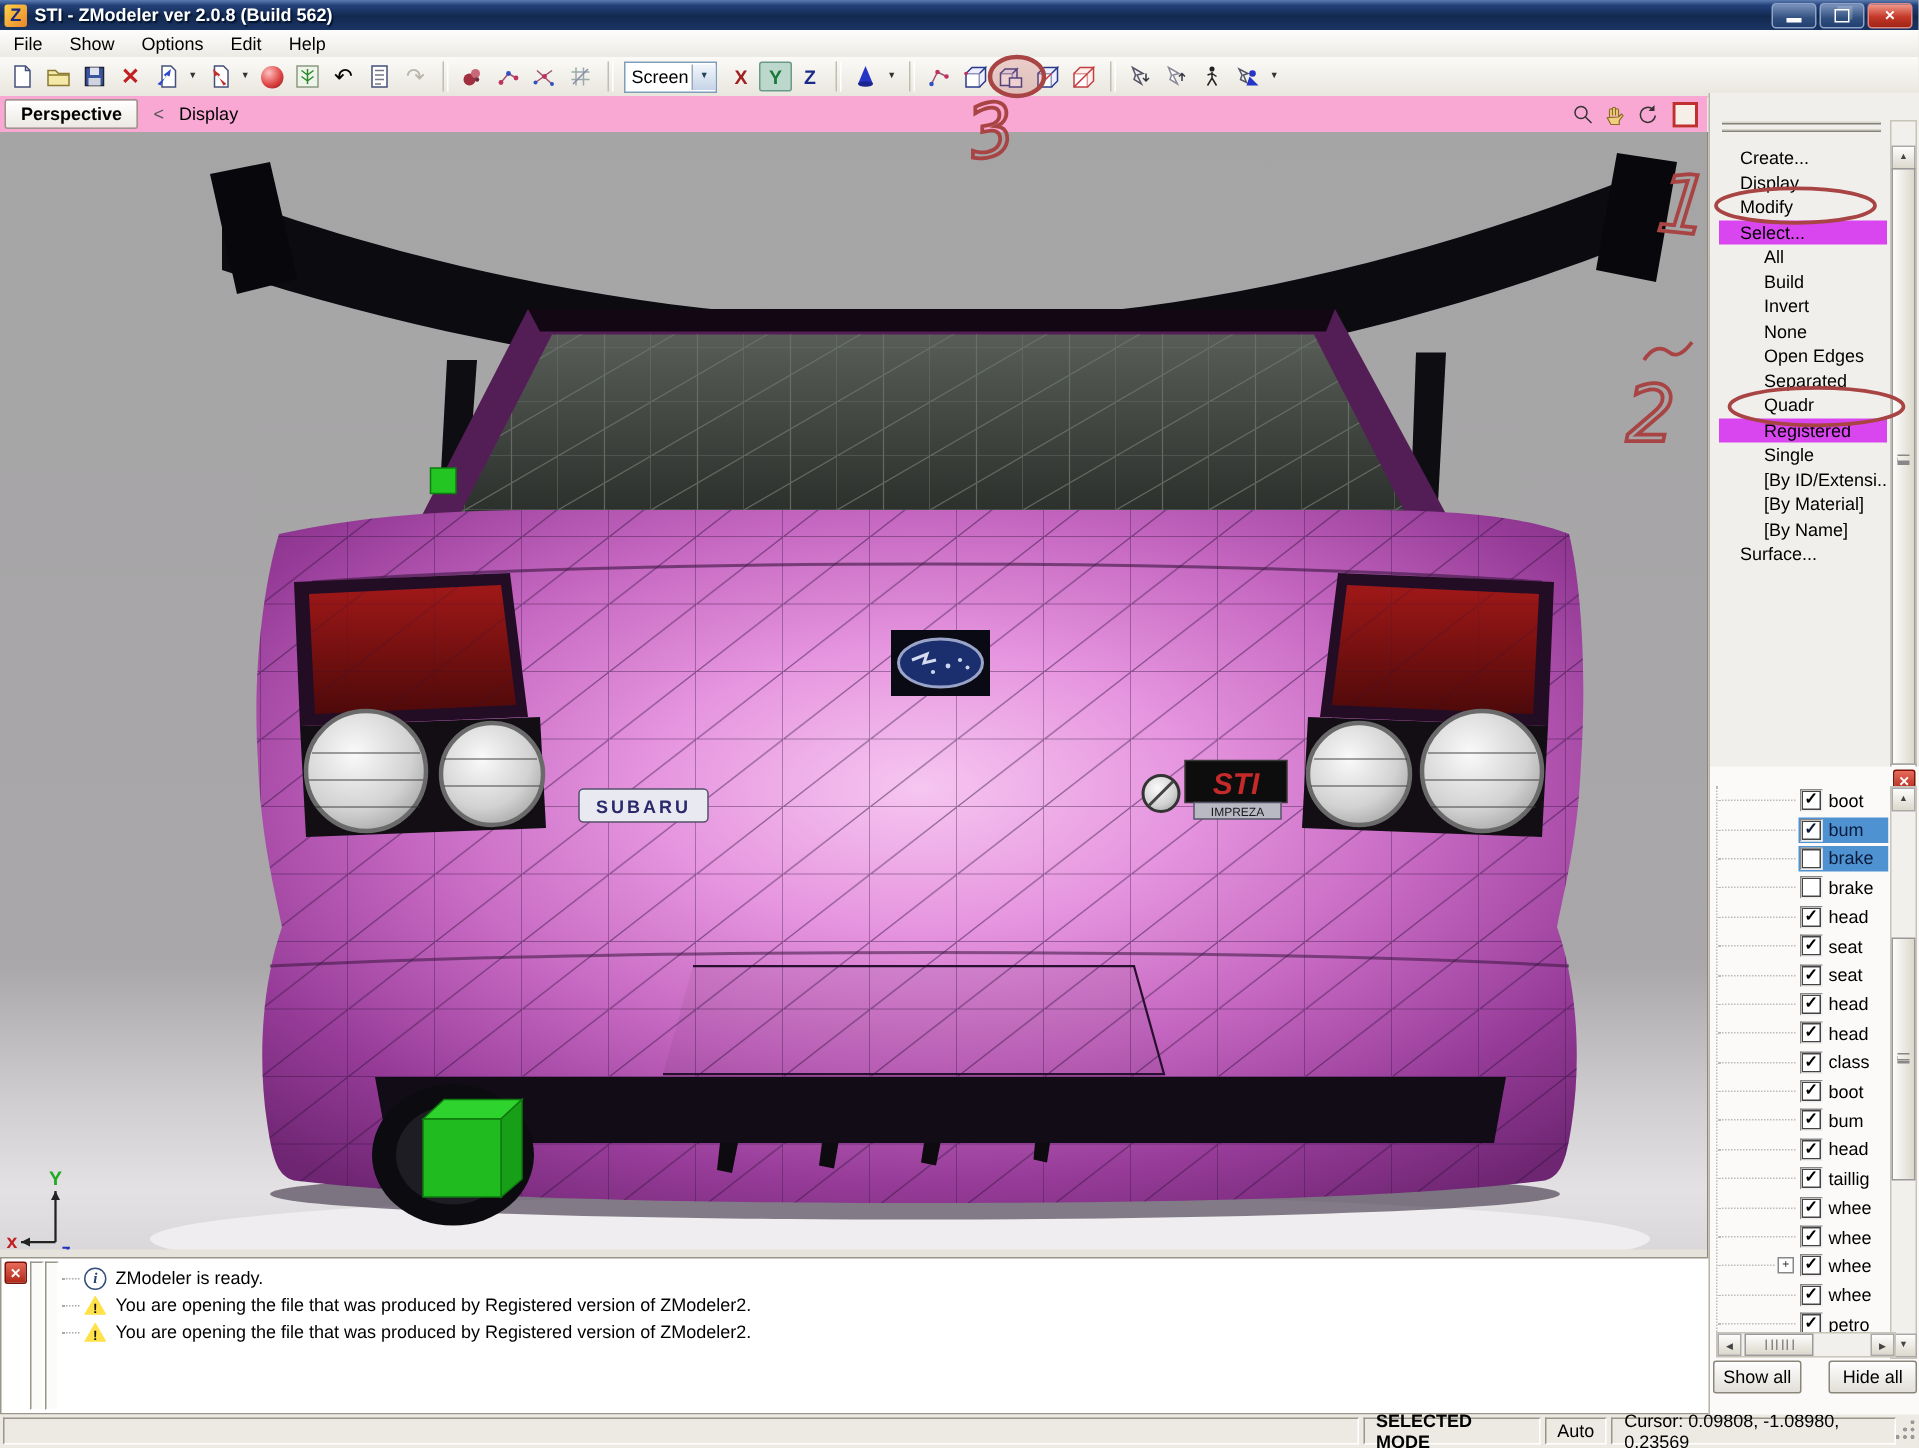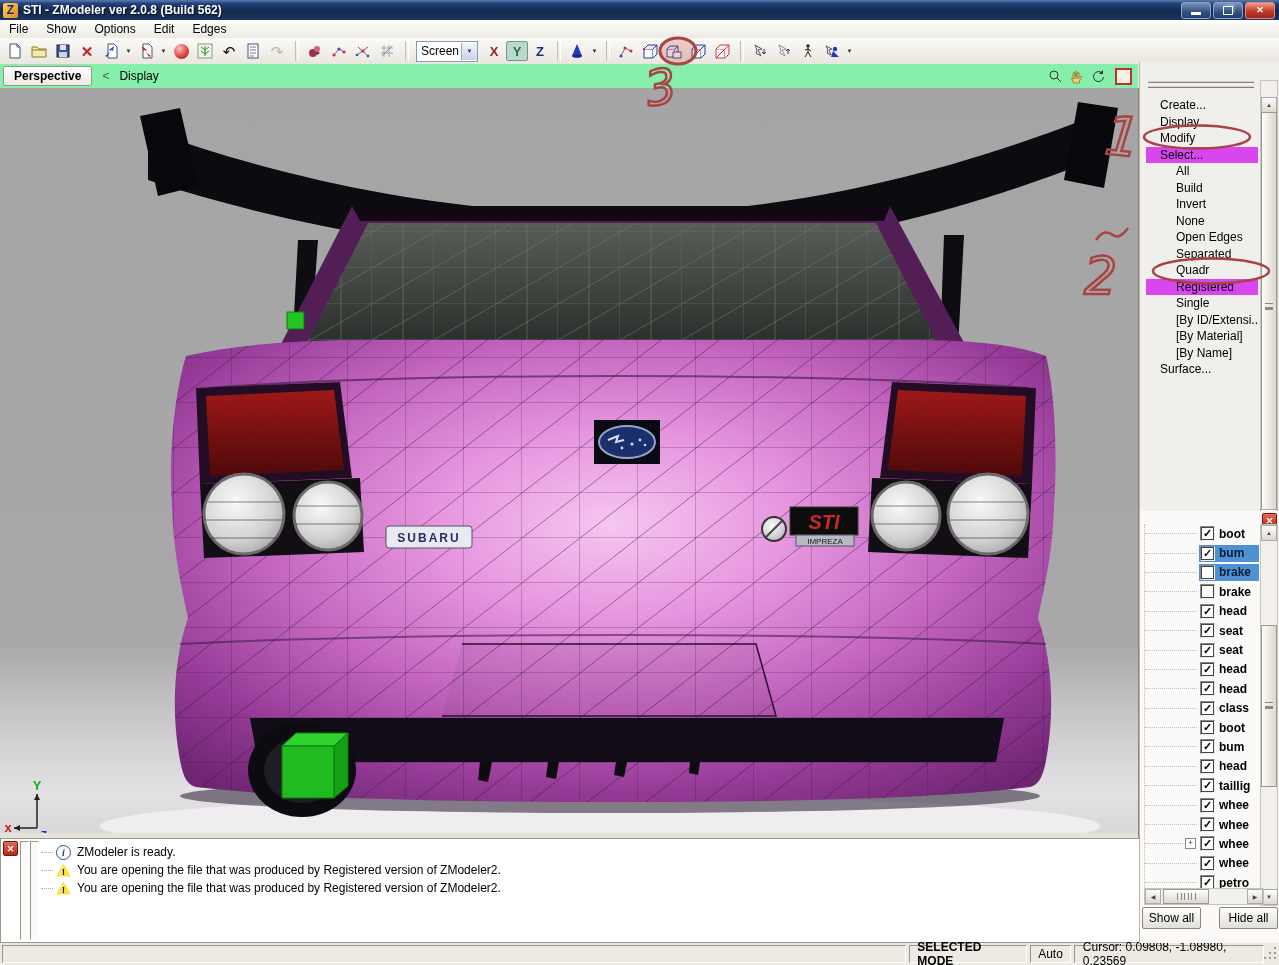--- a/index.html
+++ b/index.html
@@ -37,21 +37,21 @@
   .pressed{background:#bcd8cd;border:1px solid #6a9a8a;border-radius:2px;}
   .axis-btn{font-weight:bold;font-size:13px;width:20px;height:18px;display:flex;align-items:center;justify-content:center;}
   #screen-combo{width:60px;height:19px;background:#fff;border:1px solid #7f9db9;display:flex;align-items:center;
     margin:0 6px 0 2px;flex:none;justify-content:space-between;}
   #screen-combo .val{flex:1;padding-left:4px;}
   #screen-combo .dd{width:15px;height:17px;background:linear-gradient(180deg,#f2f6fb,#c6d4e8);
     border-left:1px solid #9ab;display:flex;align-items:center;justify-content:center;font-size:6px;color:#245;}
   .sphere-ic{width:15px;height:15px;border-radius:50%;
     background:radial-gradient(circle at 35% 30%,#ffc0c0,#e04848 55%,#8a1010);}
   
-  #vp-header{left:0;top:64px;width:1138px;height:24px;background:#86efac;border-bottom:1px solid #b9b5a9;
+  #vp-header{left:0;top:64px;width:1138px;height:24px;background:#f9a8d4;border-bottom:1px solid #b9b5a9;
     display:flex;align-items:center;}
   #tab-perspective{margin:2px 0 2px 3px;padding:2px 10px;font-weight:bold;background:linear-gradient(180deg,#fff,#ece9e2);
     border:1px solid #9a968a;border-radius:2px;}
   #vp-back{margin-left:10px;color:#555;}
   #vp-mode{margin-left:10px;}
   #vp-tools{margin-left:auto;display:flex;align-items:center;gap:3px;padding-right:6px;}
   .vp-ic{width:18px;height:18px;display:flex;align-items:center;justify-content:center;}
   #vp-max{width:13px;height:13px;border:2px solid #c03030;background:#f6efe8;margin-left:6px;}
   
   #viewport{left:0;top:88px;width:1138px;height:750px;
@@ -114,21 +114,21 @@
     border-left:1px dotted #bbb;}
   .tree-row{height:19.4px;display:flex;align-items:center;white-space:nowrap;}
   .tree-row::before{content:"";width:52px;flex:none;border-top:1px dotted #bbb;margin-right:2px;}
   .tree-row.has-exp::before{width:38px;}
   .expander{display:none;width:9px;height:9px;border:1px solid #888;background:#fff;flex:none;
     font-size:8px;line-height:7px;text-align:center;margin-right:3px;color:#333;}
   .tree-row.has-exp .expander{display:block;}
   .cb{width:13px;height:13px;background:#fff;border:1px solid;border-color:#888 #eee #eee #888;
     box-shadow:0 0 0 1px #444 inset;flex:none;font-size:11px;font-weight:bold;line-height:12px;text-align:center;}
   .cb.checked::after{content:"✓";}
-  .item-box{display:flex;align-items:center;gap:4px;flex:1;height:17px;padding-left:1px;overflow:hidden;font-weight:bold;}
+  .item-box{display:flex;align-items:center;gap:4px;flex:1;height:17px;padding-left:1px;overflow:hidden;}
   .tree-row.sel .item-box{background:#4f92d2;color:#0a1a3a;}
   #tree-scroll{top:13px;height:380px;right:2px;}
   #tree-scroll .down{position:absolute;bottom:0;left:-1px;right:-1px;}
   #hscroll{position:absolute;left:4px;bottom:38px;width:118px;height:15px;background:#f2f0ec;
     border:1px solid #c8c4b8;display:flex;align-items:center;}
   #hscroll .sc-arrow{width:14px;height:13px;}
   #h-thumb{width:44px;height:13px;margin-left:2px;background:linear-gradient(180deg,#fdfdfc,#dcd8cc);
     border:1px solid #999;display:flex;align-items:center;justify-content:center;}
   #h-thumb i{width:3px;height:7px;border-left:1px solid #888;border-right:1px solid #888;margin:0 1px;}
   #hscroll .right{margin-left:auto;}
@@ -158,21 +158,21 @@
       </div>
   </div>
 </div>
 
 <div id="menubar" class="abs">
 
 <span class="menu-item">File</span>
     <span class="menu-item">Show</span>
     <span class="menu-item">Options</span>
     <span class="menu-item">Edit</span>
-    <span class="menu-item">Edges</span>
+    <span class="menu-item">Help</span>
   </div>
 
 <div id="toolbar" class="abs">
   <div style="width:4px"></div>
   <div class="tb-btn">
       <svg width="16" height="16" viewBox="0 0 16 16">
         <path d="M3 1h7l3 3v11H3z" fill="#fff" stroke="#44507a"></path>
         <path d="M10 1v3h3" fill="none" stroke="#44507a"></path>
       </svg>
     </div>

